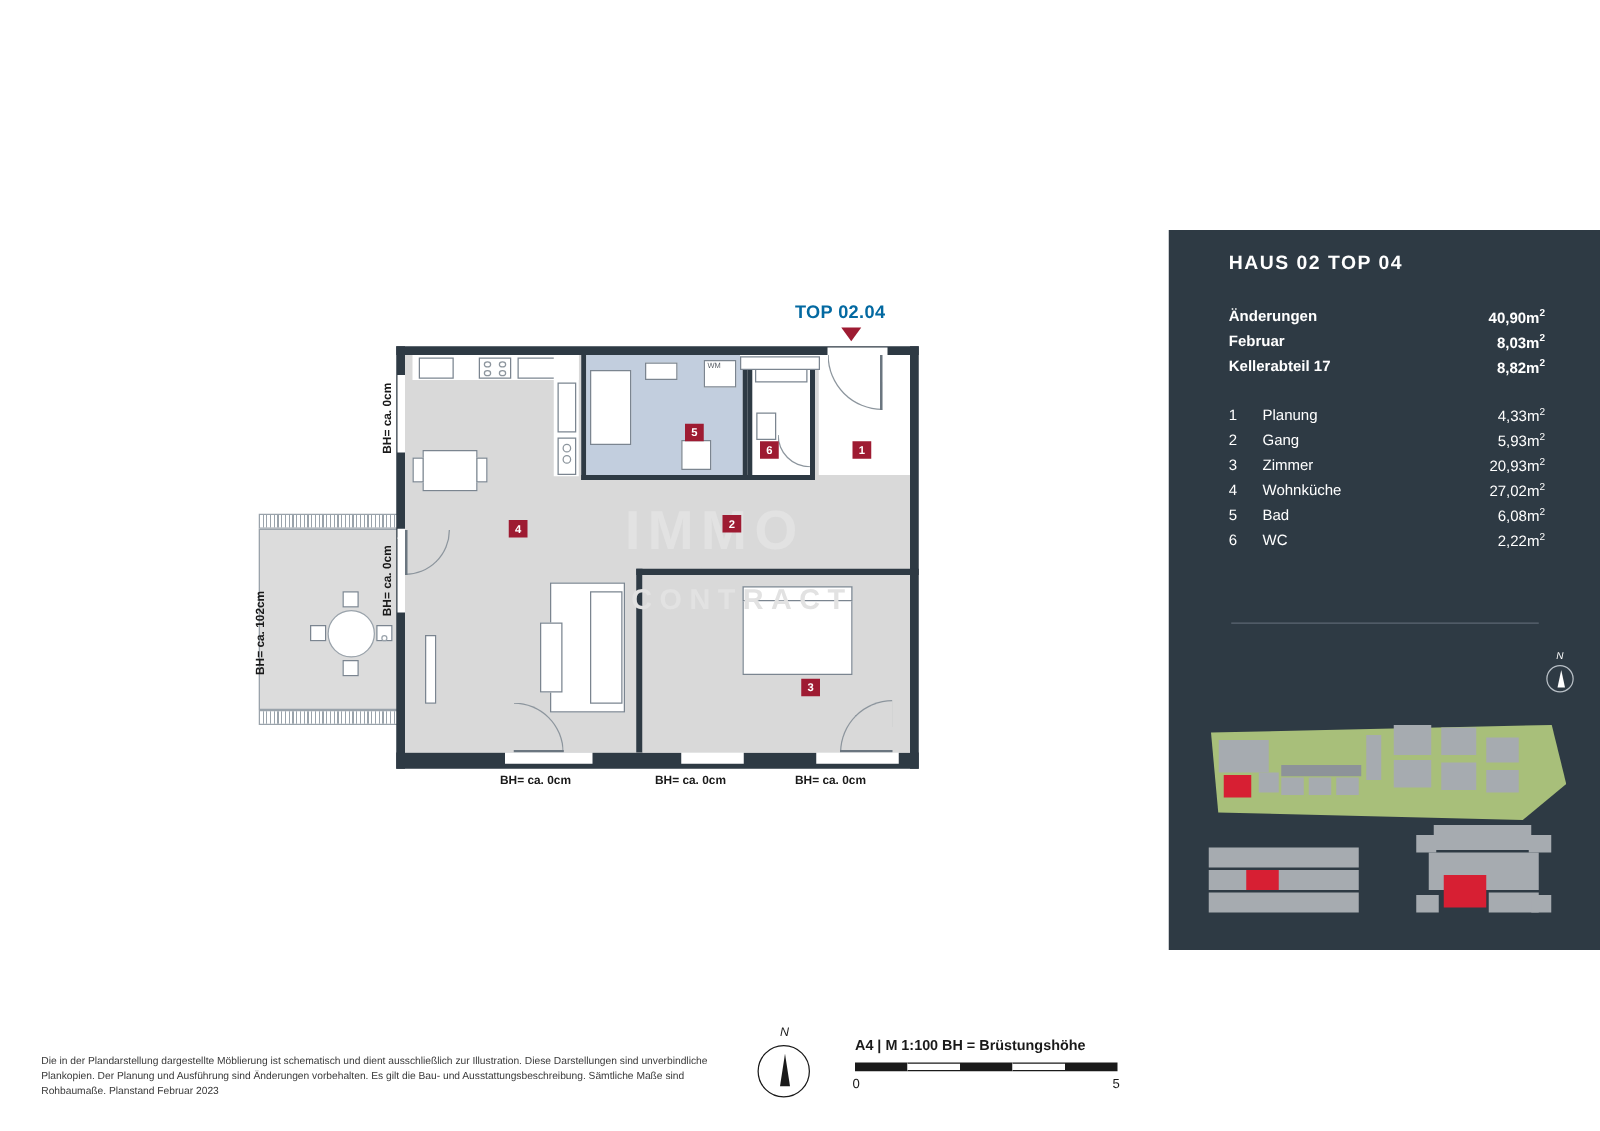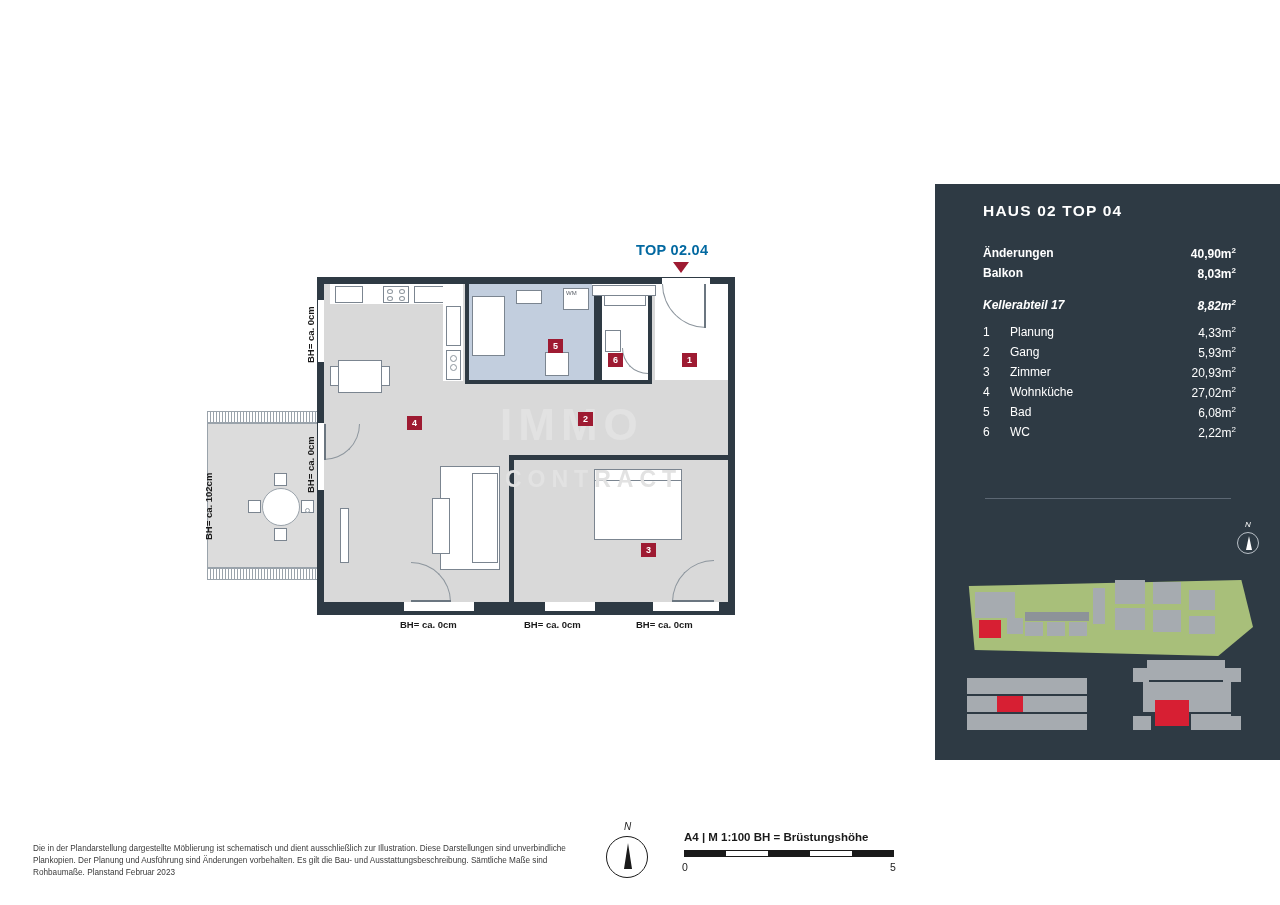--- a/index.html
+++ b/index.html
@@ -334,24 +334,24 @@
 
   <div id="panel">
 
     <div class="ptitle">HAUS 02   TOP 04</div>
 
     <div class="sum-row" style="top:62px;">
       <span class="lbl">Änderungen</span>
       <span class="val"><span>40,90m</span><span class="sup">2</span></span>
     </div>
     <div class="sum-row" style="top:82px;">
-      <span class="lbl">Balkon</span>
+      <span class="lbl">Februar</span>
       <span class="val"><span>8,03m</span><span class="sup">2</span></span>
     </div>
-    <div class="sum-row" style="top:114px;font-style:italic;">
+    <div class="sum-row" style="top:102px;">
       <span class="lbl">Kellerabteil 17</span>
       <span class="val"><span>8,82m</span><span class="sup">2</span></span>
     </div>
 
     <div class="rm-row" style="top:141px;">
       <span class="num">1</span>
       <span class="nm">Planung</span>
       <span class="val"><span>4,33m</span><span class="sup">2</span></span>
     </div>
     <div class="rm-row" style="top:161px;">

